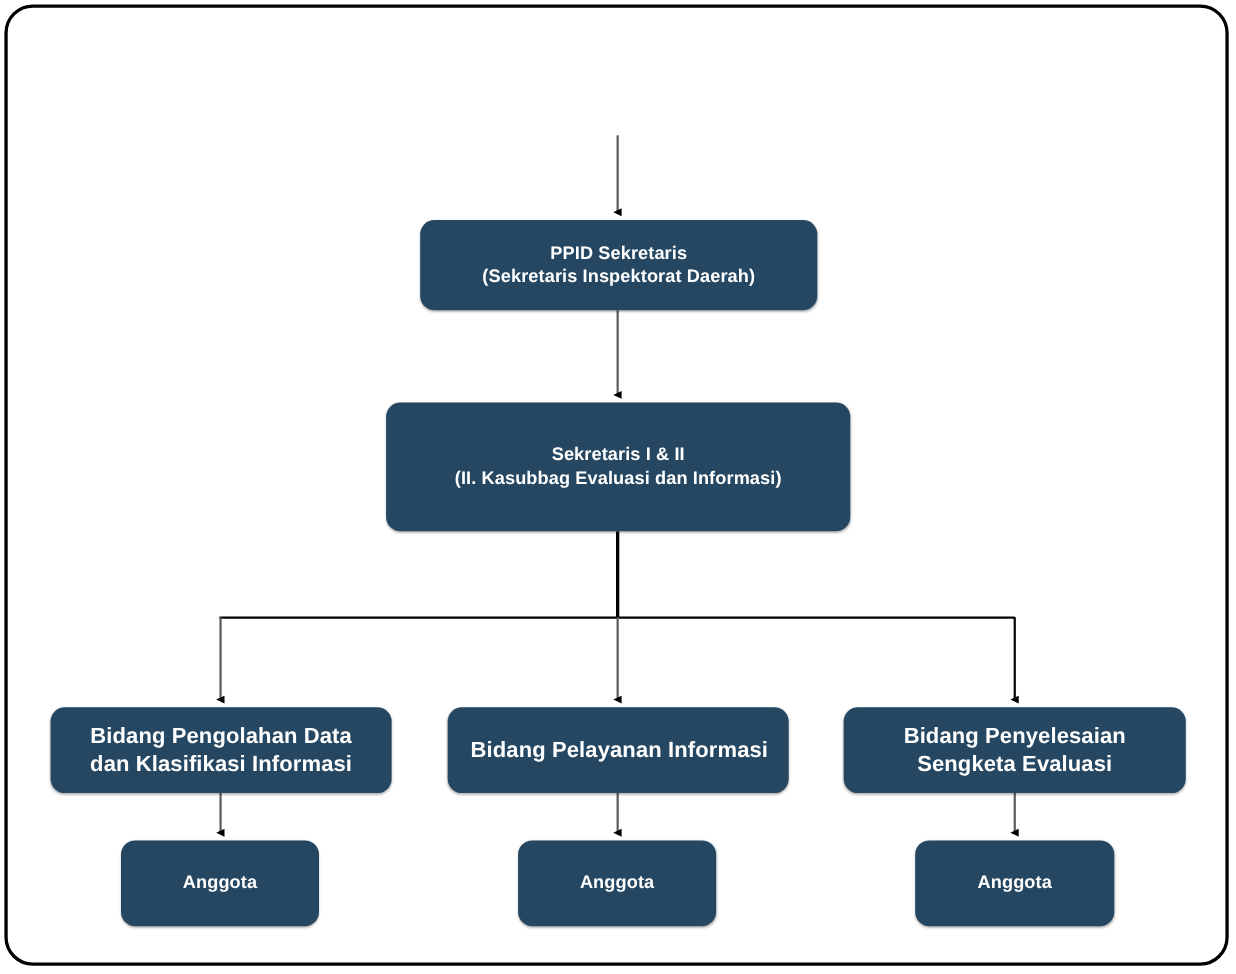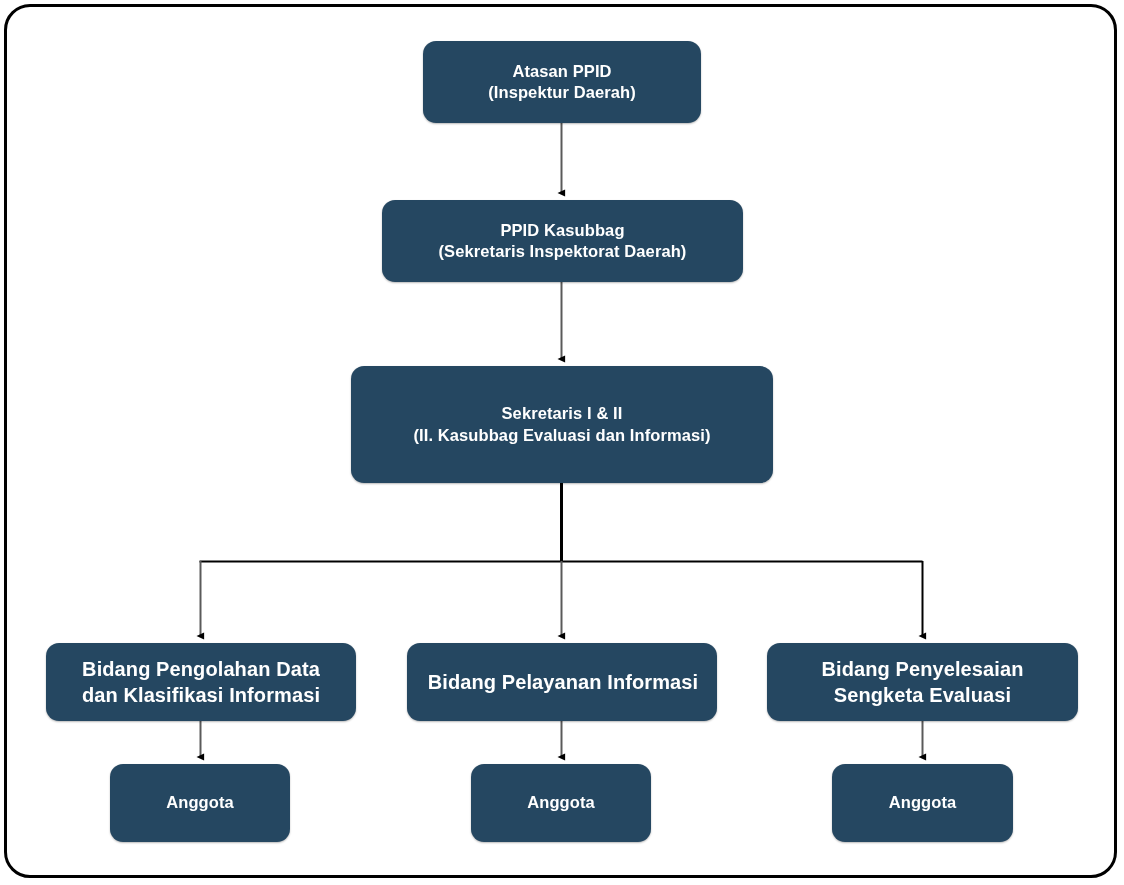--- a/index.html
+++ b/index.html
@@ -99,30 +99,24 @@
 
     <line x1="561.5" y1="561" x2="561.5" y2="636" stroke="#5a5a5a" stroke-width="2" marker-end="url(#arrowhead)"></line>
 
     <line x1="922.5" y1="561" x2="922.5" y2="636" stroke="#000000" stroke-width="2" marker-end="url(#arrowhead)"></line>
 
     <line x1="200.5" y1="721" x2="200.5" y2="757" stroke="#5a5a5a" stroke-width="2" marker-end="url(#arrowhead)"></line>
     <line x1="561.5" y1="721" x2="561.5" y2="757" stroke="#5a5a5a" stroke-width="2" marker-end="url(#arrowhead)"></line>
     <line x1="922.5" y1="721" x2="922.5" y2="757" stroke="#5a5a5a" stroke-width="2" marker-end="url(#arrowhead)"></line>
   </svg>
 
-  <div class="node n-size-17" id="node-atasan">
-    <span class="lines">
-      <span class="ln">Atasan PPID</span>
-      <span class="ln">(Inspektur Daerah)</span>
-    </span>
-  </div>
 
   <div class="node n-size-17" id="node-pelaksana">
     <span class="lines">
-      <span class="ln">PPID Kasubbag</span>
+      <span class="ln">PPID Sekretaris</span>
       <span class="ln">(Sekretaris Inspektorat Daerah)</span>
     </span>
   </div>
 
   <div class="node n-size-17" id="node-sekretaris">
     <span class="lines">
       <span class="ln">Sekretaris I &amp; II</span>
       <span class="ln">(II. Kasubbag Evaluasi dan Informasi)</span>
     </span>
   </div>

